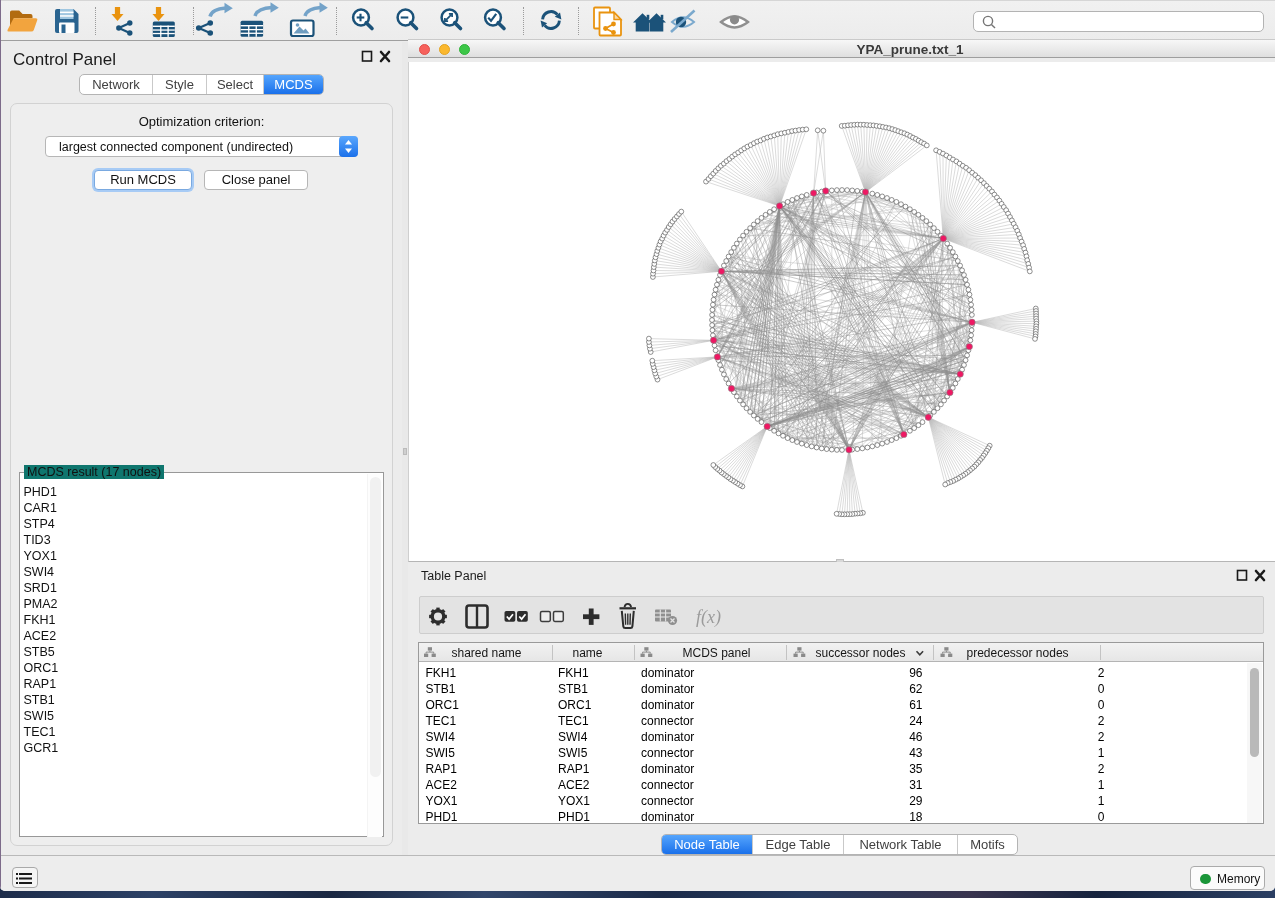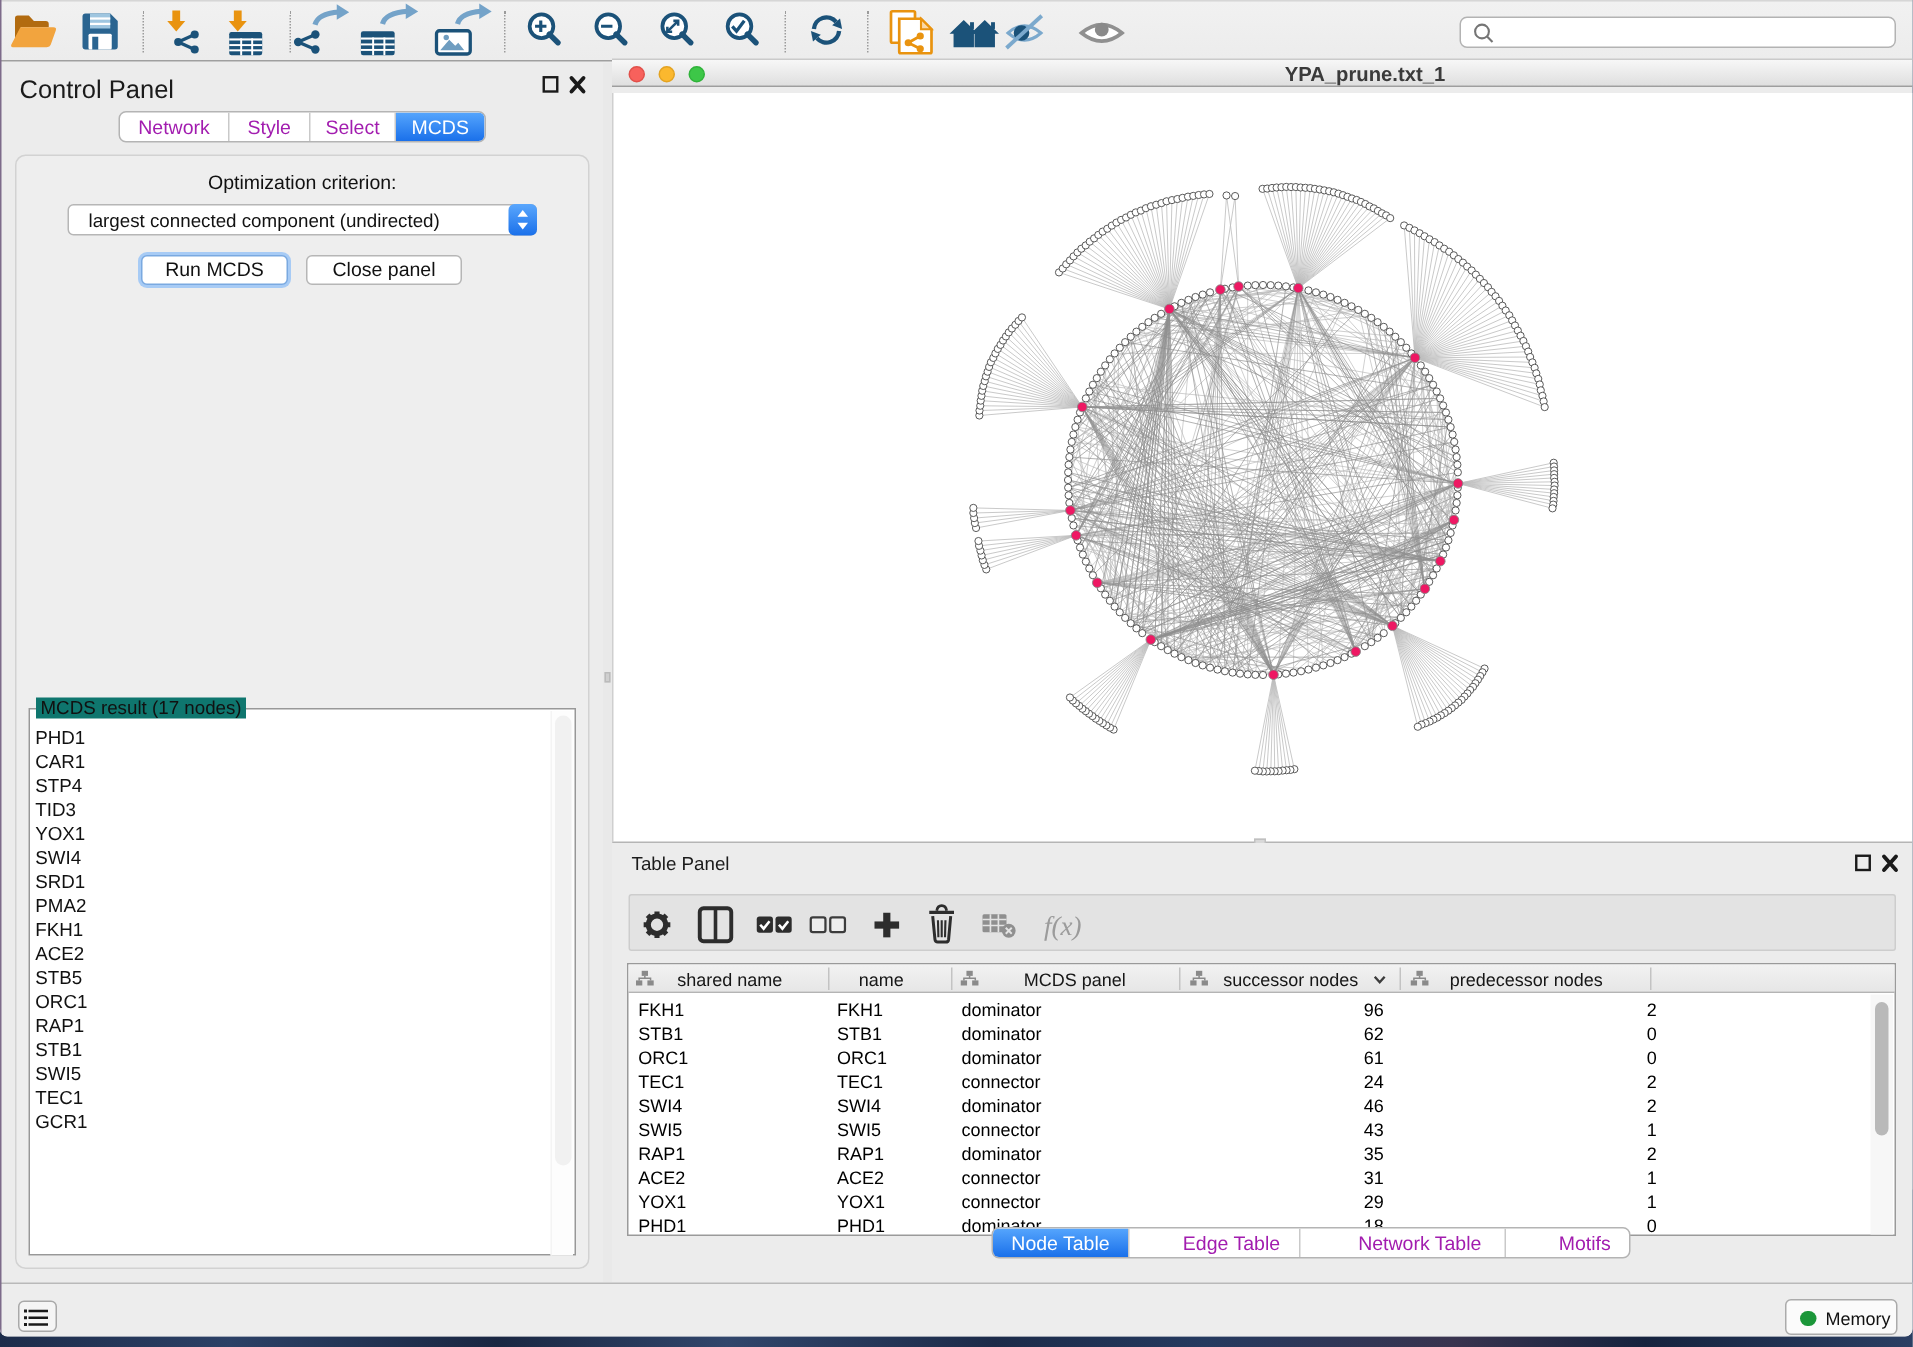--- a/index.html
+++ b/index.html
@@ -15,21 +15,21 @@
 #searchbox { position:absolute; left:973px; top:10px; width:291px; height:21px; background:#fff;
   border:1px solid #b3b3b3; border-radius:5px; }
 
 
 #cpanel { position:absolute; left:1px; top:42px; width:401px; height:813px; background:#ececec; }
 #cp-title { position:absolute; left:12px; top:8px; font-size:17px; color:#1b1b1b; }
 #cp-box { position:absolute; left:9px; top:61px; width:383px; height:743px; background:#eeeeee;
   border:1px solid #d2d2d2; border-radius:7px; }
 .seg { position:absolute; display:flex; height:21px; border:1px solid #b4b4b4; border-radius:5px;
   background:#fff; overflow:hidden; font-size:13px; }
-.seg > div { display:flex; align-items:center; justify-content:center; color:#a21caf;
+.seg > div { display:flex; align-items:center; justify-content:center; color:#404040;
   border-right:1px solid #c9c9c9; }
 .seg > div:last-child { border-right:none; }
 .seg > div.on { background:linear-gradient(#55a5fd,#1a70ea); color:#fff; }
 #cp-tabs { left:78px; top:32px; }
 #optlabel { position:absolute; left:0; top:72px; width:401px; text-align:center; font-size:13px; color:#111; }
 #combo { position:absolute; left:44px; top:94px; width:313px; height:21px; background:#fff;
   border:1px solid #b6b6b6; border-radius:4px; font-size:12.5px; color:#111; }
 #combo .lbl { position:absolute; left:13px; top:2.5px; }
 #combo .step { position:absolute; right:-1px; top:-1px; width:19px; height:21px; border-radius:4px;
   background:linear-gradient(#5aa7fd,#1a70ea); }
@@ -67,21 +67,21 @@
 #tbl { position:absolute; left:9.5px; top:80px; width:846.5px; height:182px; background:#fff; border:1px solid #9a9a9a; }
 #thead { position:absolute; left:0; top:0; width:844.5px; height:19px; background:linear-gradient(#f2f2f2,#e6e6e6);
   border-bottom:1px solid #b4b4b4; font-size:12px; color:#161616; }
 #thead .sep { position:absolute; top:2px; height:15px; width:0; border-left:1px solid #c3c3c3; }
 .trow { position:absolute; left:1px; width:840px; height:16px; font-size:12px; color:#000; }
 .trow span { position:absolute; top:1px; }
 .c1 { left:6px; } .c2 { left:138.5px; } .c3 { left:221.5px; }
 .c4 { right:337px; text-align:right; } .c5 { right:155px; text-align:right; }
 #tscroll { position:absolute; right:1px; top:20px; width:15px; height:160px; background:#f7f7f7; }
 #tthumb { position:absolute; left:3px; top:5px; width:9px; height:89px; background:#b9b9b9; border-radius:5px; }
-#bottom-tabs { left:253px; top:256px;gap:23px; }
+#bottom-tabs { left:253px; top:272px; }
 
 
 #statusbar { position:absolute; left:0; top:855px; width:1275px; height:36px; background:#ededed;
   border-top:1px solid #b9b9b9;padding-left:10px; }
 #listbtn { position:absolute; left:12px; top:11px; width:26px; height:21px; background:#f5f5f5;
   border:1px solid #a9a9a9; border-radius:4px; }
 #membtn { position:absolute; left:1190px; top:10px; width:75px; height:23.5px; background:#fbfbfb;
   border:1px solid #ababab; border-radius:4px; font-size:11.5px; color:#111; }
 #membtn .dot { position:absolute; left:9px; top:6.5px; width:10.5px; height:10.5px; border-radius:50%;
   background:#1b9639; }

